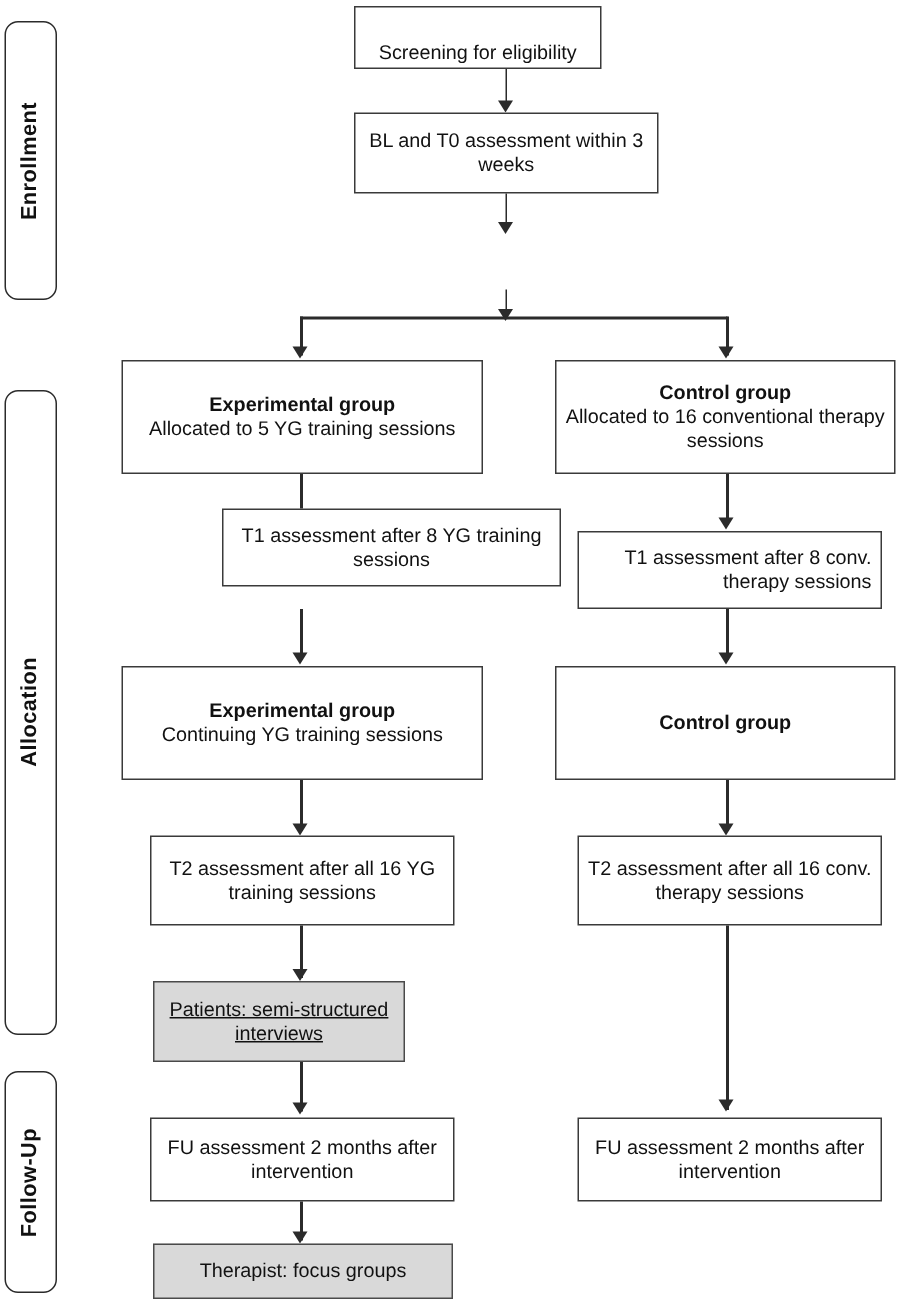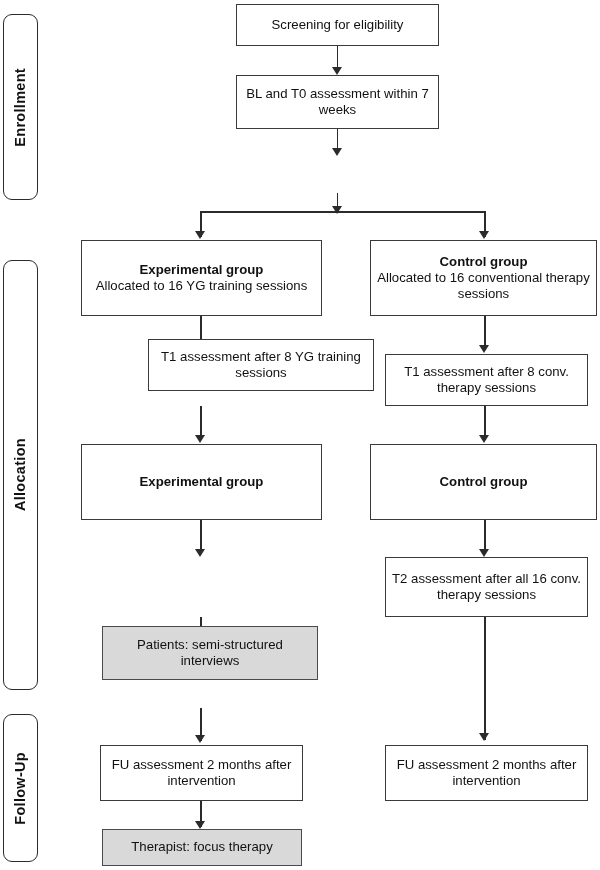--- a/index.html
+++ b/index.html
@@ -68,118 +68,122 @@
   </div>
 
   <div class="phase" style="left:3px;top:260px;width:35px;height:430px;">
     <span class="ptext">Allocation</span>
   </div>
 
   <div class="phase" style="left:3px;top:714px;width:35px;height:148px;">
     <span class="ptext">Follow-Up</span>
   </div>
 
-  <div class="node" style="left:236px;top:4px;width:203px;height:42px;">
+  <div class="node" style="left:236px;top:4px;width:165px;height:42px;align-items:flex-end;">
     <span class="inner">Screening for eligibility</span>
   </div>
 
   <div class="vline" style="left:336.5px;top:46px;height:23px;"></div>
   <div class="arrowhead" style="left:331.5px;top:67px;"></div>
 
   <div class="node" style="left:236px;top:75px;width:203px;height:54px;">
-    <span class="inner">BL and T0 assessment within 7 weeks</span>
+    <span class="inner">BL and T0 assessment within 3 weeks</span>
   </div>
 
   <div class="vline" style="left:336.5px;top:129px;height:24px;"></div>
   <div class="arrowhead" style="left:331.5px;top:148px;"></div>
 
 
   <div class="vline" style="left:336.5px;top:193px;height:19px;"></div>
   <div class="arrowhead" style="left:331.5px;top:206px;"></div>
   <div class="hline" style="left:200px;top:211px;width:285px;"></div>
   <div class="vline" style="left:200px;top:211px;height:26px;"></div>
   <div class="arrowhead" style="left:195px;top:231px;"></div>
   <div class="vline" style="left:484px;top:211px;height:26px;"></div>
   <div class="arrowhead" style="left:479px;top:231px;"></div>
 
   <div class="node" style="left:81px;top:240px;width:241px;height:76px;">
     <span class="inner">
       <span class="ttl">Experimental group</span>
-      <span class="sub">Allocated to 16 YG training sessions</span>
+      <span class="sub">Allocated to 5 YG training sessions</span>
     </span>
   </div>
 
   <div class="node" style="left:370px;top:240px;width:227px;height:76px;">
     <span class="inner">
       <span class="ttl">Control group</span>
       <span class="sub">Allocated to 16 conventional therapy sessions</span>
     </span>
   </div>
 
   <div class="vline" style="left:200px;top:316px;height:34px;"></div>
   <div class="arrowhead" style="left:195px;top:345px;"></div>
   <div class="vline" style="left:484px;top:316px;height:34px;"></div>
   <div class="arrowhead" style="left:479px;top:345px;"></div>
 
   <div class="node" style="left:100px;top:339px;width:226px;height:52px;margin-left:48px;">
     <span class="inner">T1 assessment after 8 YG training sessions</span>
   </div>
 
-  <div class="node" style="left:385px;top:354px;width:203px;height:52px;">
+  <div class="node" style="left:385px;top:354px;width:203px;height:52px;text-align:right;">
     <span class="inner">T1 assessment after 8 conv. therapy sessions</span>
   </div>
 
   <div class="vline" style="left:200px;top:406px;height:34px;"></div>
   <div class="arrowhead" style="left:195px;top:435px;"></div>
   <div class="vline" style="left:484px;top:406px;height:34px;"></div>
   <div class="arrowhead" style="left:479px;top:435px;"></div>
 
   <div class="node" style="left:81px;top:444px;width:241px;height:76px;">
     <span class="inner">
       <span class="ttl">Experimental group</span>
+      <span class="sub">Continuing YG training sessions</span>
     </span>
   </div>
 
   <div class="node" style="left:370px;top:444px;width:227px;height:76px;">
     <span class="inner">
       <span class="ttl">Control group</span>
     </span>
   </div>
 
   <div class="vline" style="left:200px;top:520px;height:34px;"></div>
   <div class="arrowhead" style="left:195px;top:549px;"></div>
   <div class="vline" style="left:484px;top:520px;height:34px;"></div>
   <div class="arrowhead" style="left:479px;top:549px;"></div>
 
+  <div class="node" style="left:100px;top:557px;width:203px;height:60px;">
+    <span class="inner">T2 assessment after all 16 YG training sessions</span>
+  </div>
 
   <div class="node" style="left:385px;top:557px;width:203px;height:60px;">
     <span class="inner">T2 assessment after all 16 conv. therapy sessions</span>
   </div>
 
   <div class="vline" style="left:200px;top:617px;height:35px;"></div>
   <div class="arrowhead" style="left:195px;top:646px;"></div>
 
   <div class="vline" style="left:484px;top:617px;height:123px;"></div>
   <div class="arrowhead" style="left:479px;top:733px;"></div>
 
-  <div class="node shaded" style="left:102px;top:626px;width:216px;height:54px;">
+  <div class="node shaded" style="left:102px;top:654px;width:168px;height:54px;text-decoration:underline;">
     <span class="inner">Patients: semi-structured interviews</span>
   </div>
 
   <div class="vline" style="left:200px;top:708px;height:33px;"></div>
   <div class="arrowhead" style="left:195px;top:735px;"></div>
 
   <div class="node" style="left:100px;top:745px;width:203px;height:56px;">
     <span class="inner">FU assessment 2 months after intervention</span>
   </div>
 
   <div class="node" style="left:385px;top:745px;width:203px;height:56px;">
     <span class="inner">FU assessment 2 months after intervention</span>
   </div>
 
   <div class="vline" style="left:200px;top:801px;height:26px;"></div>
   <div class="arrowhead" style="left:195px;top:821px;"></div>
 
   <div class="node shaded" style="left:102px;top:829px;width:200px;height:37px;">
-    <span class="inner">Therapist: focus therapy</span>
+    <span class="inner">Therapist: focus groups</span>
   </div>
 
 </div>
 
 </body></html>

